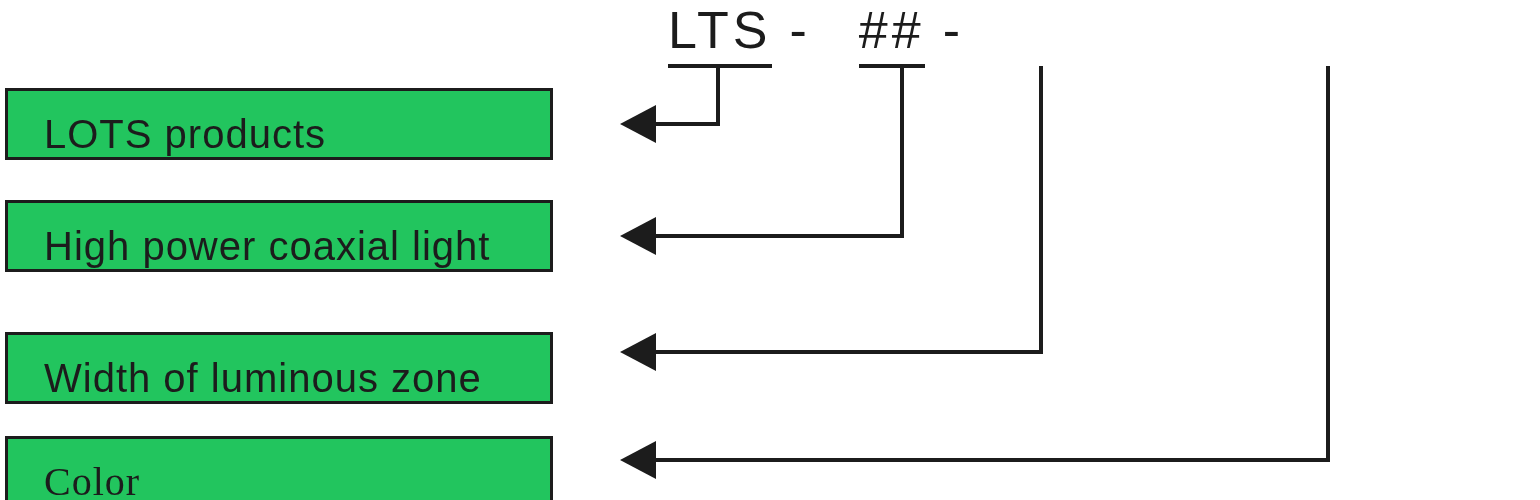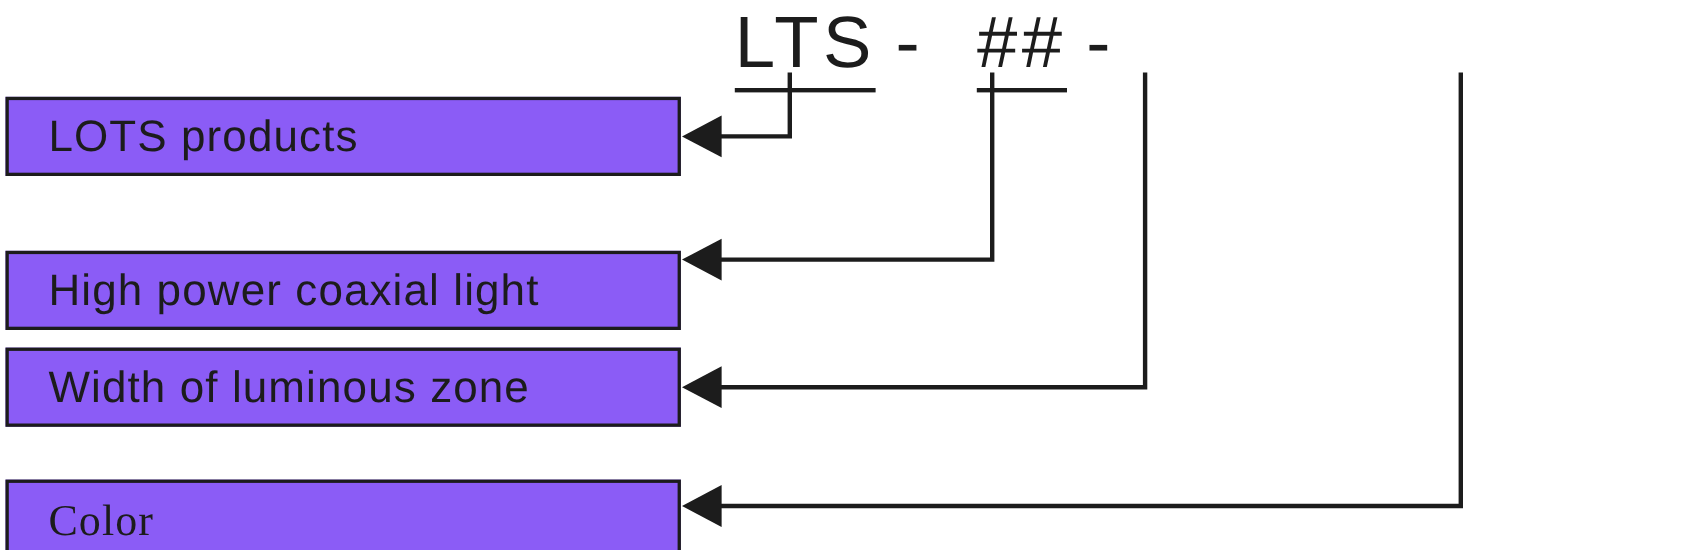--- a/index.html
+++ b/index.html
@@ -17,21 +17,21 @@
     background: #ffffff;
   }
   
   .part-number {
     position: absolute;
     left: 668px;
     top: 2px;
     display: flex;
     align-items: baseline;
     white-space: nowrap;
-    font-size: 66px;
+    font-size: 52px;
     letter-spacing: 4px;
     line-height: 1.1;
     color: #1c1c1c;
   }
   .pn-seg {
     display: inline-block;
     padding-bottom: 5px;
   }
   .pn-seg.u {
     border-bottom: 4px solid #1c1c1c;
@@ -41,34 +41,34 @@
     margin: 0 18px;
     padding-bottom: 5px;
   }
   .pn-seg.gap-left {
     margin-left: 30px;
   }
   
   .label-box {
     position: absolute;
     left: 5px;
-    width: 614px;
+    width: 548px;
     height: 72px;
     border: 3px solid #1c1c1c;
     box-sizing: border-box;
     display: flex;
-    align-items: center;
+    align-items: flex-end;
     padding-left: 36px;
     font-size: 40px;
     letter-spacing: 1px;
-    background: #8b5cf6;
+    background: #22c55e;
   }
   .label-box.b1 { top: 88px; }
-  .label-box.b2 { top: 200px; margin-top: 28px; }
-  .label-box.b3 { top: 316px; }
+  .label-box.b2 { top: 200px; }
+  .label-box.b3 { top: 332px; }
   .label-box.b4 { top: 436px; font-family: Liberation Serif, serif; }
   
   .connector-svg {
     position: absolute;
     left: 0;
     top: 0;
     width: 1540px;
     height: 500px;
     pointer-events: none;
   }

